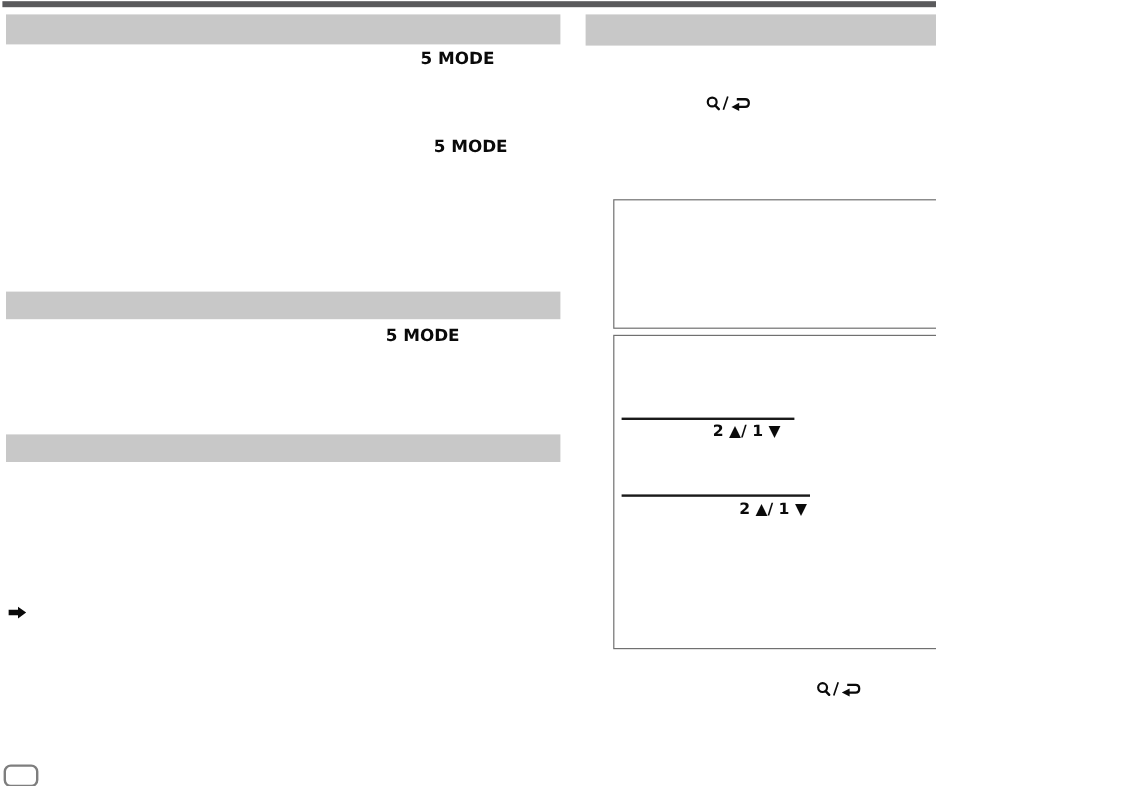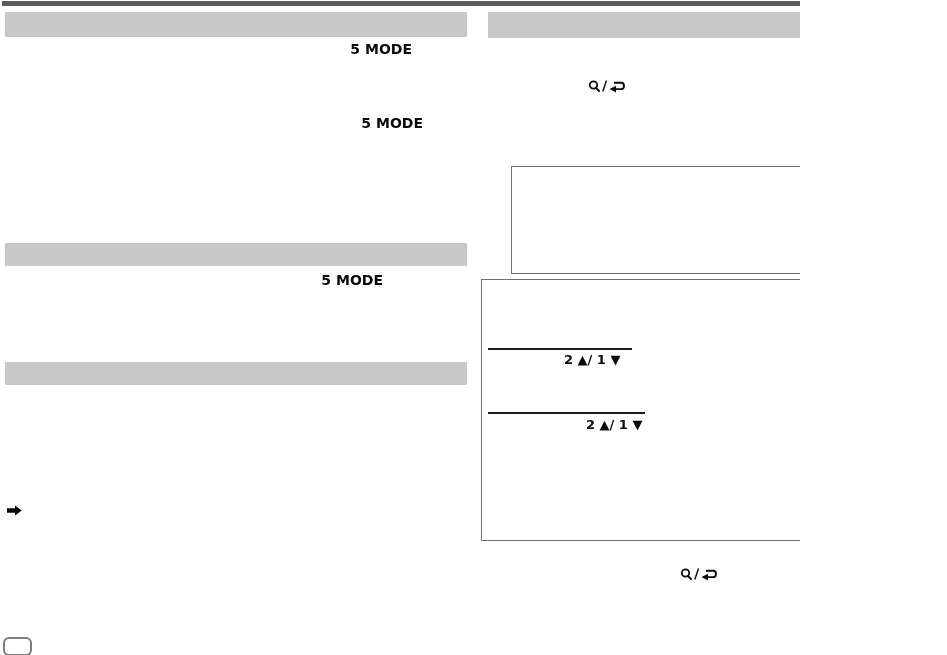--- a/index.html
+++ b/index.html
@@ -2,21 +2,20 @@
 <html><head>
 <meta charset="utf-8">
 <style>
   html,body{margin:0;padding:0;background:#ffffff;}
   .page{
     position:relative;
     width:780px;height:655px;
     background:#ffffff;
     overflow:hidden;
     font-family:"Liberation Sans", sans-serif;
-    padding-left:20px;
   }
   .abs{position:absolute;}
   .top-rule{left:2px;top:1px;width:943px;height:5px;background:#5a5a5c;}
   .bar{background:#c8c8c8;}
   .bar-l1{left:5px;top:12px;width:462px;height:25px;}
   .bar-l2{left:5px;top:243px;width:462px;height:23px;}
   .bar-l3{left:5px;top:362px;width:462px;height:23px;}
   .bar-r1{left:488px;top:12px;width:459px;height:26px;}
   .blabel{
     font-family:"DejaVu Sans", sans-serif;
@@ -27,21 +26,21 @@
     white-space:nowrap;
   }
   .mode1{left:312px;top:42px;width:100px;text-align:right;}
   .mode2{left:323px;top:116px;width:100px;text-align:right;}
   .mode3{left:283px;top:273px;width:100px;text-align:right;}
   .cbox{
     border:1px solid #707070;
     background:#ffffff;
   }
   .box1{left:511px;top:166px;width:433px;height:106px;}
-  .box2{left:481px;top:279px;width:433px;height:260px;}
+  .box2{left:511px;top:279px;width:433px;height:260px;}
   .row-rule{height:0;border-top:2px solid #1a1a1a;}
   .rule1{left:6px;top:68px;width:144px;}
   .rule2{left:6px;top:132px;width:157px;}
   .rowlab{font-size:13px;}
   .rowlab1{left:82px;top:72px;}
   .rowlab2{left:104px;top:137px;}
   .icon{display:inline-block;line-height:0;}
   .zr1{left:588px;top:79px;}
   .zr2{left:818px;top:552px;}
   .zr3{left:679px;top:567px;}

